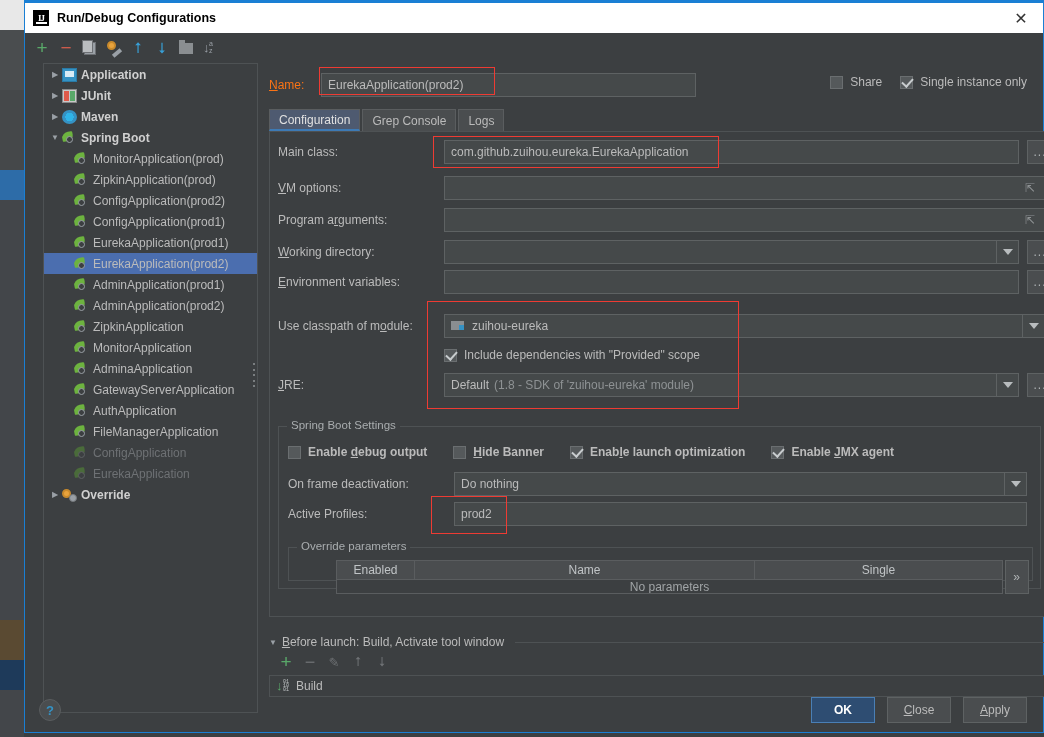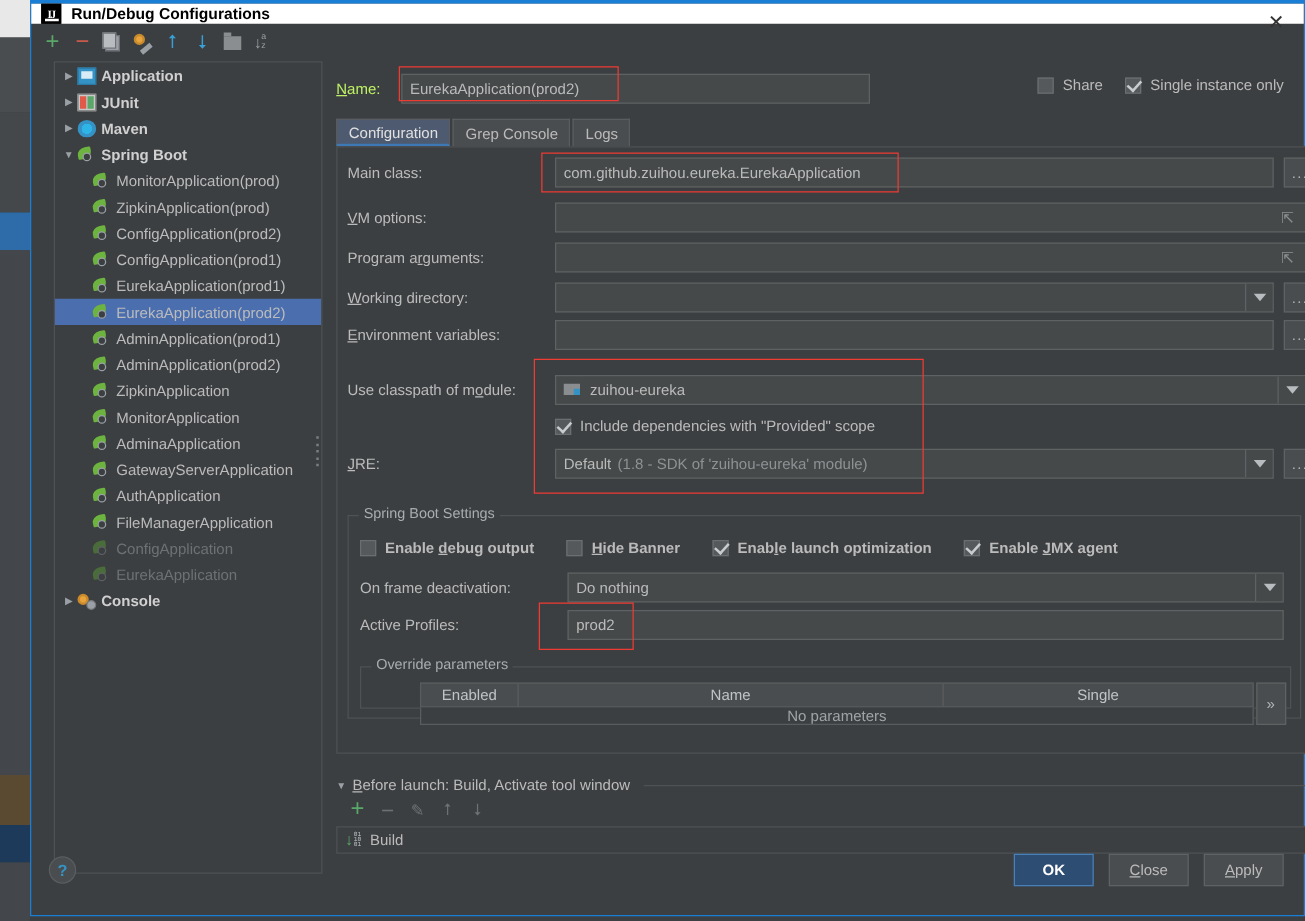--- a/index.html
+++ b/index.html
@@ -33,21 +33,21 @@
     left: 24px; top: 0;
     width: 1020px; height: 733px;
     background: #3c3f41;
     border: 1px solid #1a7fd4;
     border-top-width: 3px;
   }
 
   
   #titlebar {
     position: relative;
-    height: 16px; width: 100%;
+    height: 30px; width: 100%;
     background: #ffffff;
     display: flex; align-items: center;
   }
   #titlebar .ij-logo {
     width: 16px; height: 16px; margin-left: 8px; margin-right: 8px;
     background: #000000;
     position: relative; flex: none;
     border: 1px solid #000;
   }
   #titlebar .ij-logo::after {
@@ -188,21 +188,21 @@
     width: 5px; height: 24px;
     display: flex; flex-direction: column; justify-content: space-between;
   }
   .tree-dots i { display: block; width: 2px; height: 2px; background: #7a7e80; }
 
   
   #name-row {
     position: absolute; left: 244px; top: 40px;
     display: flex; align-items: center;
   }
-  #name-label { font-size: 12px; color: #bef264; width: 52px; }
+  #name-label { font-size: 12px; color: #f97316; width: 52px; }
   .ul { text-decoration: underline; }
 
   .field {
     background: #45494a;
     border: 1px solid #5e6263;
     height: 24px;
     color: #bbbbbb;
     font-size: 12px;
     font-family: "Liberation Sans", sans-serif;
     display: flex; align-items: center;
@@ -553,21 +553,21 @@
             <span class="dot"></span>
           </span>
           <span class="lbl">EurekaApplication</span>
         </div>
         <div class="tree-row group">
           <span class="twisty">▶</span>
           <span class="ic ic-defaults">
             <span class="g1"></span>
             <span class="g2"></span>
           </span>
-          <span class="lbl">Console</span>
+          <span class="lbl">Override</span>
         </div>
       </div>
     <div class="tree-dots">
       <i></i>
         <i></i>
         <i></i>
         <i></i>
         <i></i>
     </div>
 

